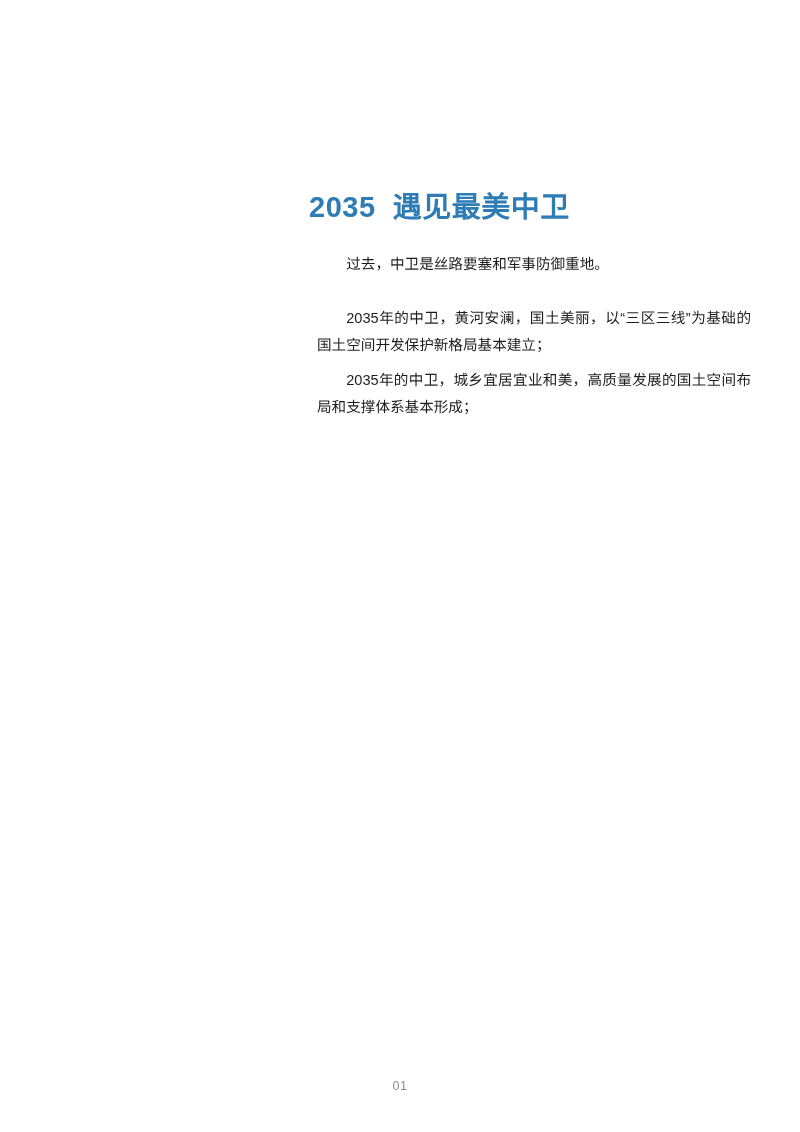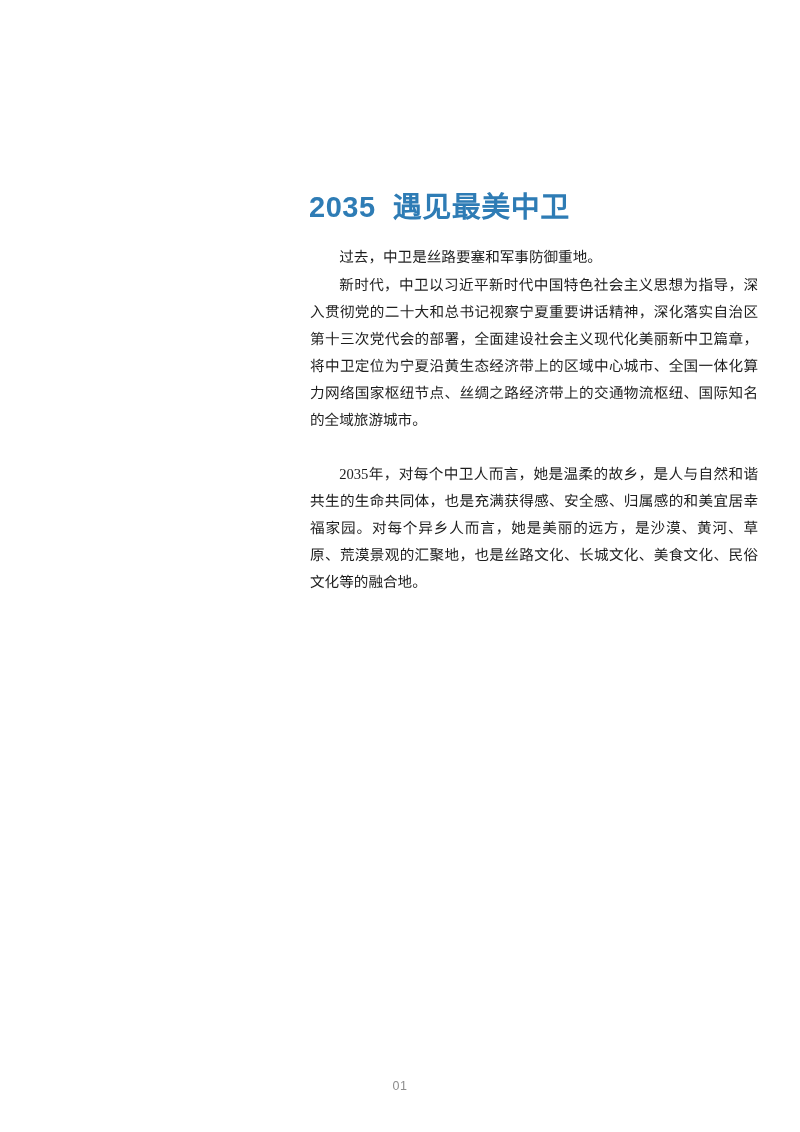--- a/index.html
+++ b/index.html
@@ -50,29 +50,29 @@
 
   .para-group {
     margin: 0;
     padding: 0;
   }
   .para-group + .para-group {
     margin-top: 27px; 
   }
 
   p.para {
-    margin: 1px;
+    margin: 8px;
     padding: 0;
     font-size: 14.6px;
     line-height: 27px;
     color: #1d1d1d;
     text-align: justify;
     text-justify: inter-ideograph;
     text-indent: 2em;
-    font-family: Liberation Serif, serif;
+    font-family: Liberation Sans, sans-serif;
   }
 
   p.para.last-line-left {
     text-align-last: left;
   }
 
   
   .page-number {
     position: absolute;
     left: 0;
@@ -88,28 +88,26 @@
 <body>
 
 <div class="page">
 
   <h1 class="doc-title">2035  遇见最美中卫</h1>
 
   <div class="body-wrap">
 
     <div class="para-group">
       <p class="para last-line-left">过去，中卫是丝路要塞和军事防御重地。</p>
-      <p class="para last-line-left">新时代，中卫以习近平新时代中国特色社会主义思想为指导，深入贯彻党的二十大和总书记视察宁夏重要讲话精神，深化落实自治区第十三次党代会的部署，全面建设社会主义现代化美丽新中卫篇章，将中卫定位为宁夏沿黄生态经济带上的区域中心城市、全国一体化算力网络国家枢纽节点、丝绸之路经济带上的交通物流枢纽、国际知名的全域旅游城市。</p>
     </div>
 
     <div class="para-group">
+      <p class="para last-line-left">2035年的中卫，黄河安澜，国土美丽，以“三区三线”为基础的国土空间开发保护新格局基本建立；</p>
+      <p class="para last-line-left">2035年的中卫，城乡宜居宜业和美，高质量发展的国土空间布局和支撑体系基本形成；</p>
     </div>
 
-    <div class="para-group">
-      <p class="para last-line-left">2035年，对每个中卫人而言，她是温柔的故乡，是人与自然和谐共生的生命共同体，也是充满获得感、安全感、归属感的和美宜居幸福家园。对每个异乡人而言，她是美丽的远方，是沙漠、黄河、草原、荒漠景观的汇聚地，也是丝路文化、长城文化、美食文化、民俗文化等的融合地。</p>
-    </div>
 
 
   </div>
 
   <div class="page-number">01</div>
 
 </div>
 
 </body></html>

